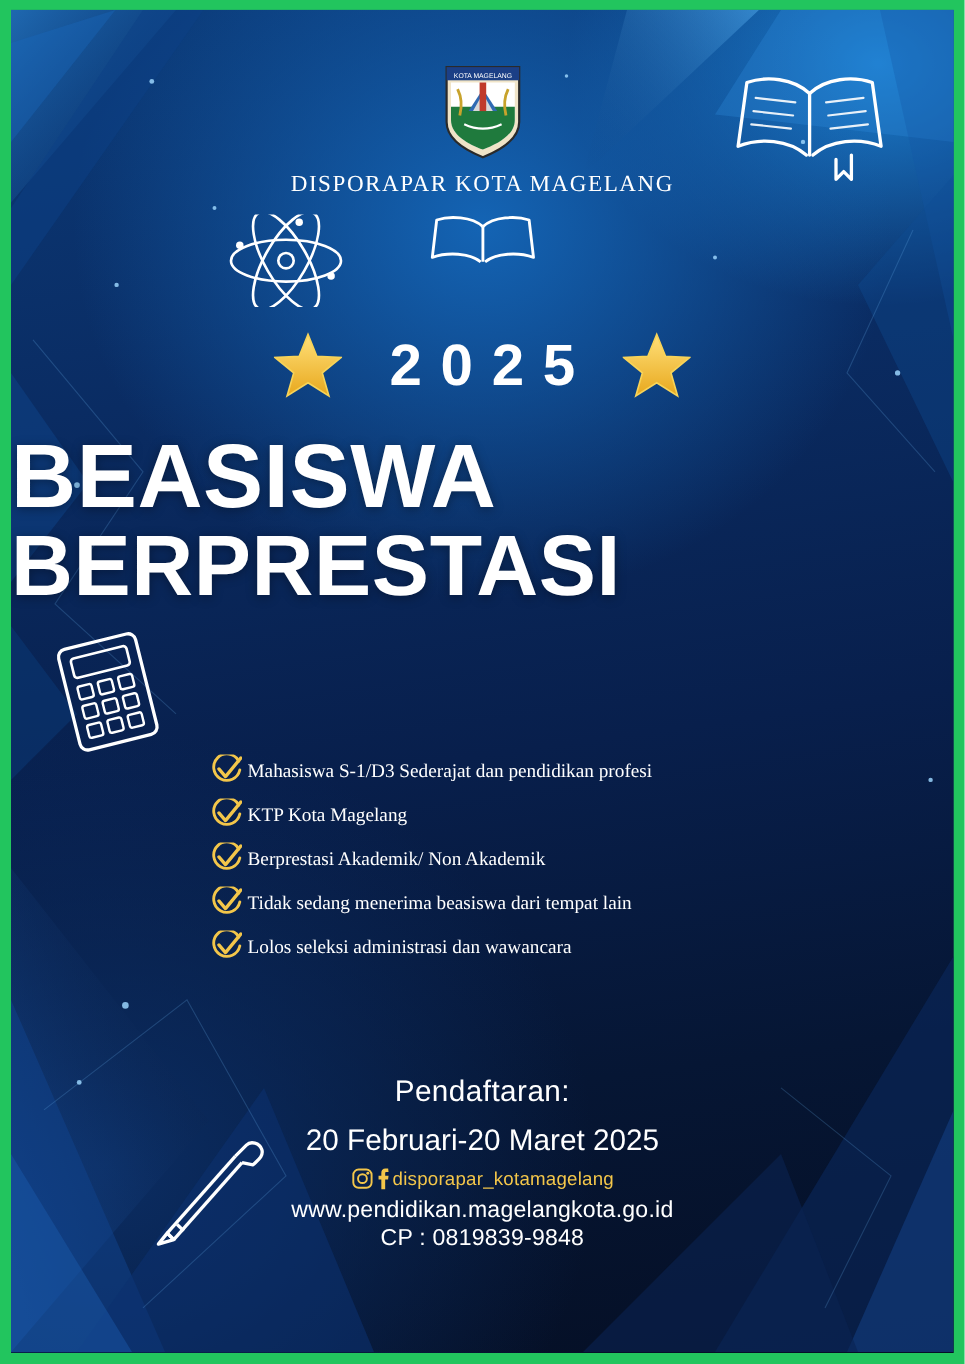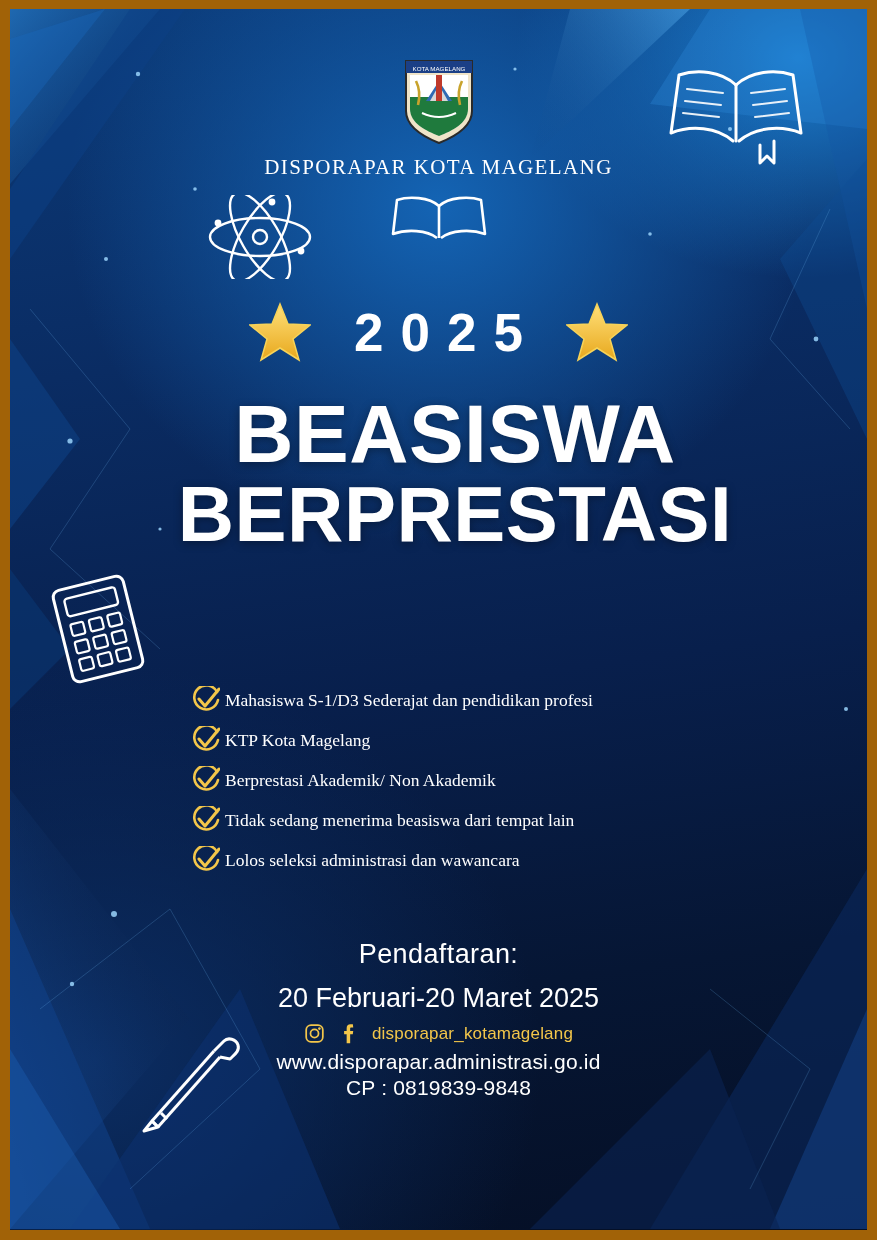--- a/index.html
+++ b/index.html
@@ -13,21 +13,21 @@
     font-family: "Liberation Sans", sans-serif;
     overflow: hidden;
   }
 
   
   .poster-frame {
     position: relative;
     width: 877px;
     height: 1240px;
     box-sizing: border-box;
-    background: #a16207;
+    background: #22c55e;
     padding: 9px 10px 10px 10px;
   }
 
   .poster {
     position: relative;
     width: 100%;
     height: 100%;
     overflow: hidden;
     background:
       radial-gradient(ellipse 70% 45% at 50% 16%, #1464b4 0%, rgba(20,100,180,0) 62%),
@@ -80,24 +80,23 @@
     letter-spacing: 17px;
     padding-left: 17px;
     line-height: 1;
   }
 
   
   .title-block {
     position: absolute;
     top: 385px;
     left: 0; right: 0;
-    text-align: center;
+    text-align: left;
     color: #ffffff;
     line-height: 0.98;
-    padding-left: 33px;
   }
   .title-line {
     font-size: 82px;
     font-weight: 700;
     letter-spacing: 0.5px;
     text-shadow: 0 2px 10px rgba(0,0,0,0.35);
   }
   .title-line.l2 { font-size: 78px; margin-top: 2px; }
   .title-line.l3 { font-size: 78px; margin-top: 2px; }
 
@@ -126,33 +125,33 @@
     font-size: 17.5px;
     line-height: 1.52;
     padding-top: 2px;
   }
   .req.multi .rtext { padding-top: 0; }
 
   
   .footer {
     position: absolute;
     left: 0; right: 0;
-    top: 930px;
+    top: 968px;
     text-align: center;
     color: #ffffff;
   }
   .f-reg-label { font-size: 27px; letter-spacing: 0.4px; }
   .f-dates { font-size: 27px; margin-top: 13px; text-align: center; }
   .f-info { font-size: 27px; margin-top: 3px; }
   .social-row {
     margin-top: 9px;
     display: flex;
     align-items: center;
     justify-content: center;
-    gap: 16px;
+    gap: 1px;
   }
   .social-handle {
     font-size: 17px;
     color: #f3c64a;
     letter-spacing: 0.2px;
   }
   .f-web { font-size: 21px; margin-top: 6px; letter-spacing: 0.2px; }
   .f-cp { font-size: 21px; margin-top: 2px; letter-spacing: 0.2px; }
 
   
@@ -384,18 +383,18 @@
           <rect x="2.5" y="2.5" width="19" height="19" rx="5.5" fill="none" stroke="#f3c64a" stroke-width="2"></rect>
           <circle cx="12" cy="12" r="4.6" fill="none" stroke="#f3c64a" stroke-width="2"></circle>
           <circle cx="17.6" cy="6.4" r="1.5" fill="#f3c64a"></circle>
         </svg>
         <svg width="15" height="21" viewBox="0 0 14 24">
           <path d="M12 1.5 H9.2 C6.4 1.5 4.9 3.2 4.9 6 V9 H2 V12.8 H4.9 V23 H8.9 V12.8 H11.9 L12.4 9 H8.9 V6.5 C8.9 5.5 9.2 5 10.3 5 H12.4 Z" fill="#f3c64a"></path>
         </svg>
         <span class="social-handle">disporapar_kotamagelang</span>
       </div>
 
-      <div class="f-web">www.disporapar.administrasi.go.id</div>
+      <div class="f-web">www.pendidikan.magelangkota.go.id</div>
       <div class="f-cp">CP : 0819839-9848</div>
     </div>
 
   </div>
 </div>
 
 </body></html>

